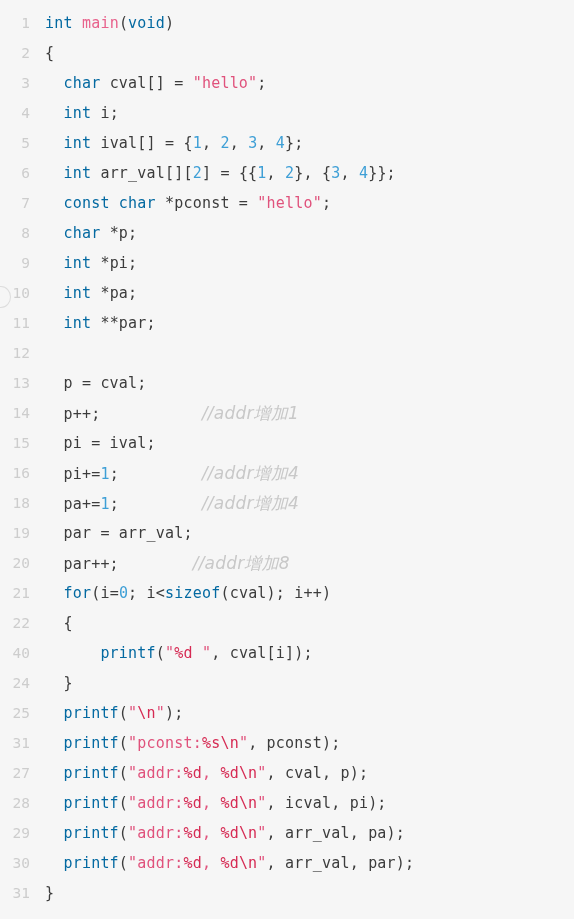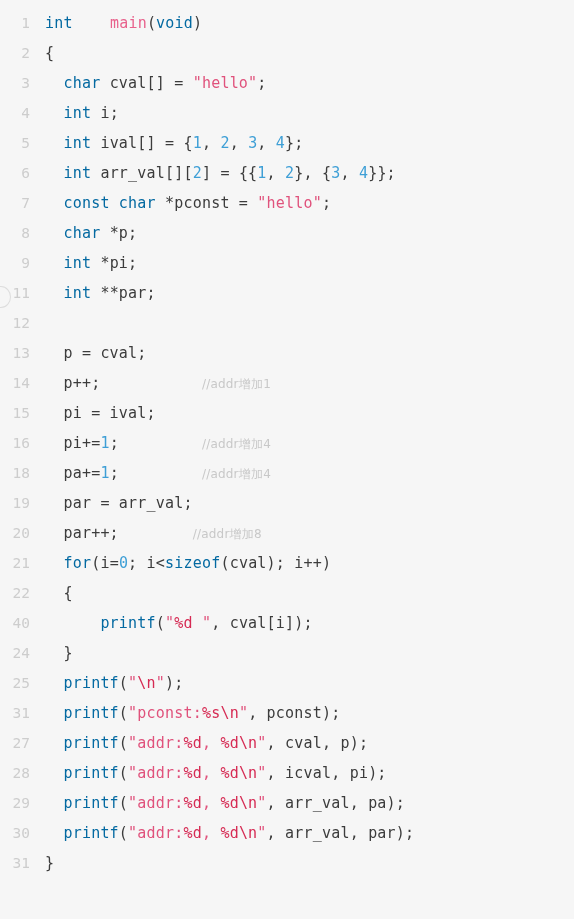--- a/index.html
+++ b/index.html
@@ -58,47 +58,49 @@
   .code {
     display: block;
     margin-left: 45px;
     color: #3c3c3c;
     font-size: 15px;
     letter-spacing: 0.2px;
   }
 
   
   .t-kw   { color: #0369a1; }
-  .t-fn   { color: #e8628c; margin-left: 28px; }
+  .t-fn   { color: #e8628c; }
   .t-str  { color: #e0527c; }
   .t-fmt  { color: #d62a53; }
   .t-num  { color: #3e9fd6; }
   .t-id   { color: #3c3c3c; text-align: right; }
   .t-punc { color: #3c3c3c; }
   .t-cmt  {
     color: #c8c8c8;
+    font-style: italic;
     font-family: "DejaVu Sans", "Liberation Sans", sans-serif;
-    font-size: 12px;
+    font-size: 17px;
   }
 </style>
 </head>
 <body>
 
 <div id="editor">
   <div id="edge-artifact"></div>
   <div id="code-lines">
       <div class="code-line"><span class="gutter">1</span><span class="code"><span class="t-kw">int</span><span class="t-id"> </span><span class="t-fn">main</span><span class="t-punc">(</span><span class="t-kw">void</span><span class="t-punc">)</span></span></div>
       <div class="code-line"><span class="gutter">2</span><span class="code"><span class="t-punc">{</span></span></div>
       <div class="code-line"><span class="gutter">3</span><span class="code"><span class="t-id">  </span><span class="t-kw">char</span><span class="t-id"> cval[] = </span><span class="t-str">"hello"</span><span class="t-punc">;</span></span></div>
       <div class="code-line"><span class="gutter">4</span><span class="code"><span class="t-id">  </span><span class="t-kw">int</span><span class="t-id"> i;</span></span></div>
       <div class="code-line"><span class="gutter">5</span><span class="code"><span class="t-id">  </span><span class="t-kw">int</span><span class="t-id"> ival[] = {</span><span class="t-num">1</span><span class="t-id">, </span><span class="t-num">2</span><span class="t-id">, </span><span class="t-num">3</span><span class="t-id">, </span><span class="t-num">4</span><span class="t-punc">};</span></span></div>
       <div class="code-line"><span class="gutter">6</span><span class="code"><span class="t-id">  </span><span class="t-kw">int</span><span class="t-id"> arr_val[][</span><span class="t-num">2</span><span class="t-id">] = {{</span><span class="t-num">1</span><span class="t-id">, </span><span class="t-num">2</span><span class="t-id">}, {</span><span class="t-num">3</span><span class="t-id">, </span><span class="t-num">4</span><span class="t-punc">}};</span></span></div>
       <div class="code-line"><span class="gutter">7</span><span class="code"><span class="t-id">  </span><span class="t-kw">const</span><span class="t-id"> </span><span class="t-kw">char</span><span class="t-id"> *pconst = </span><span class="t-str">"hello"</span><span class="t-punc">;</span></span></div>
       <div class="code-line"><span class="gutter">8</span><span class="code"><span class="t-id">  </span><span class="t-kw">char</span><span class="t-id"> *p;</span></span></div>
       <div class="code-line"><span class="gutter">9</span><span class="code"><span class="t-id">  </span><span class="t-kw">int</span><span class="t-id"> *pi;</span></span></div>
+      <div class="code-line"><span class="gutter">10</span><span class="code"><span class="t-id">  </span><span class="t-kw">int</span><span class="t-id"> *pa;</span></span></div>
       <div class="code-line"><span class="gutter">11</span><span class="code"><span class="t-id">  </span><span class="t-kw">int</span><span class="t-id"> **par;</span></span></div>
       <div class="code-line"><span class="gutter">12</span><span class="code"></span></div>
       <div class="code-line"><span class="gutter">13</span><span class="code"><span class="t-id">  p = cval;</span></span></div>
       <div class="code-line"><span class="gutter">14</span><span class="code"><span class="t-id">  p++;</span><span class="t-id">           </span><span class="t-cmt">//addr增加1</span></span></div>
       <div class="code-line"><span class="gutter">15</span><span class="code"><span class="t-id">  pi = ival;</span></span></div>
       <div class="code-line"><span class="gutter">16</span><span class="code"><span class="t-id">  pi+=</span><span class="t-num">1</span><span class="t-id">;</span><span class="t-id">         </span><span class="t-cmt">//addr增加4</span></span></div>
       <div class="code-line"><span class="gutter">18</span><span class="code"><span class="t-id">  pa+=</span><span class="t-num">1</span><span class="t-id">;</span><span class="t-id">         </span><span class="t-cmt">//addr增加4</span></span></div>
       <div class="code-line"><span class="gutter">19</span><span class="code"><span class="t-id">  par = arr_val;</span></span></div>
       <div class="code-line"><span class="gutter">20</span><span class="code"><span class="t-id">  par++;</span><span class="t-id">        </span><span class="t-cmt">//addr增加8</span></span></div>
       <div class="code-line"><span class="gutter">21</span><span class="code"><span class="t-id">  </span><span class="t-kw">for</span><span class="t-id">(i=</span><span class="t-num">0</span><span class="t-id">; i&lt;</span><span class="t-kw">sizeof</span><span class="t-id">(cval); i++)</span></span></div>

